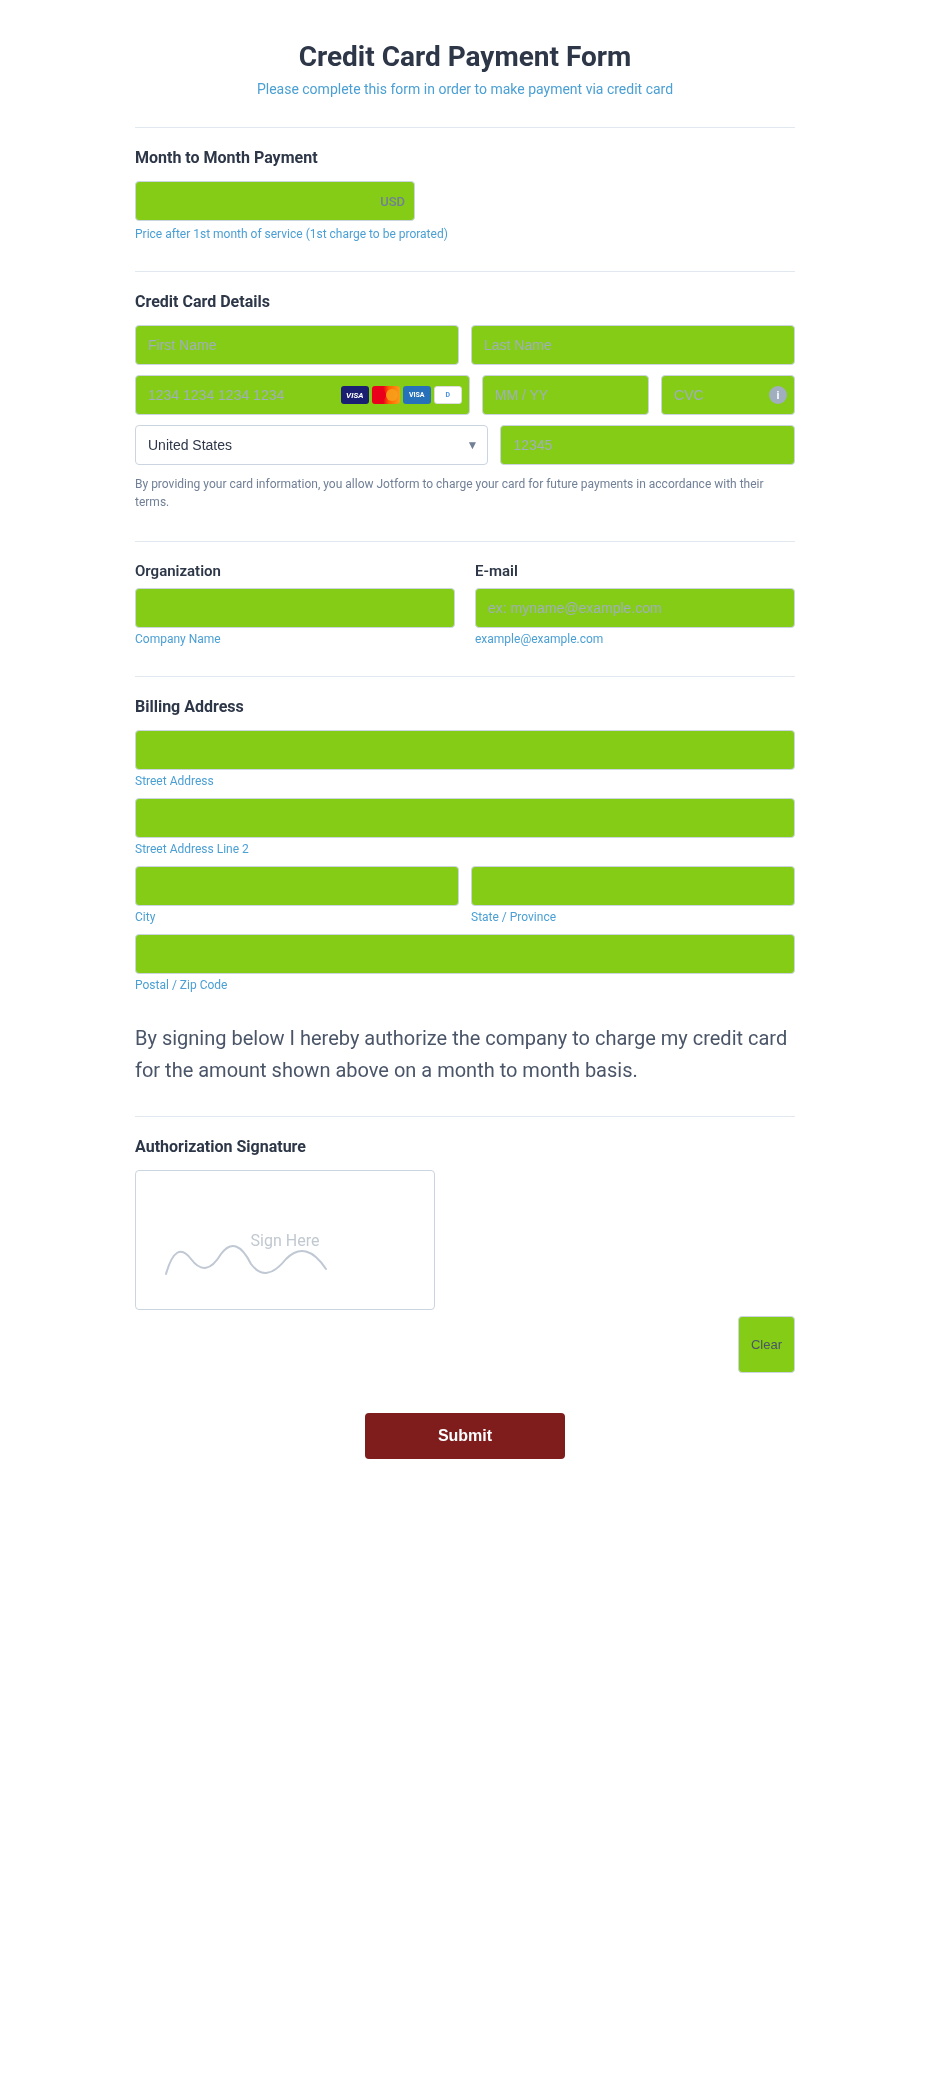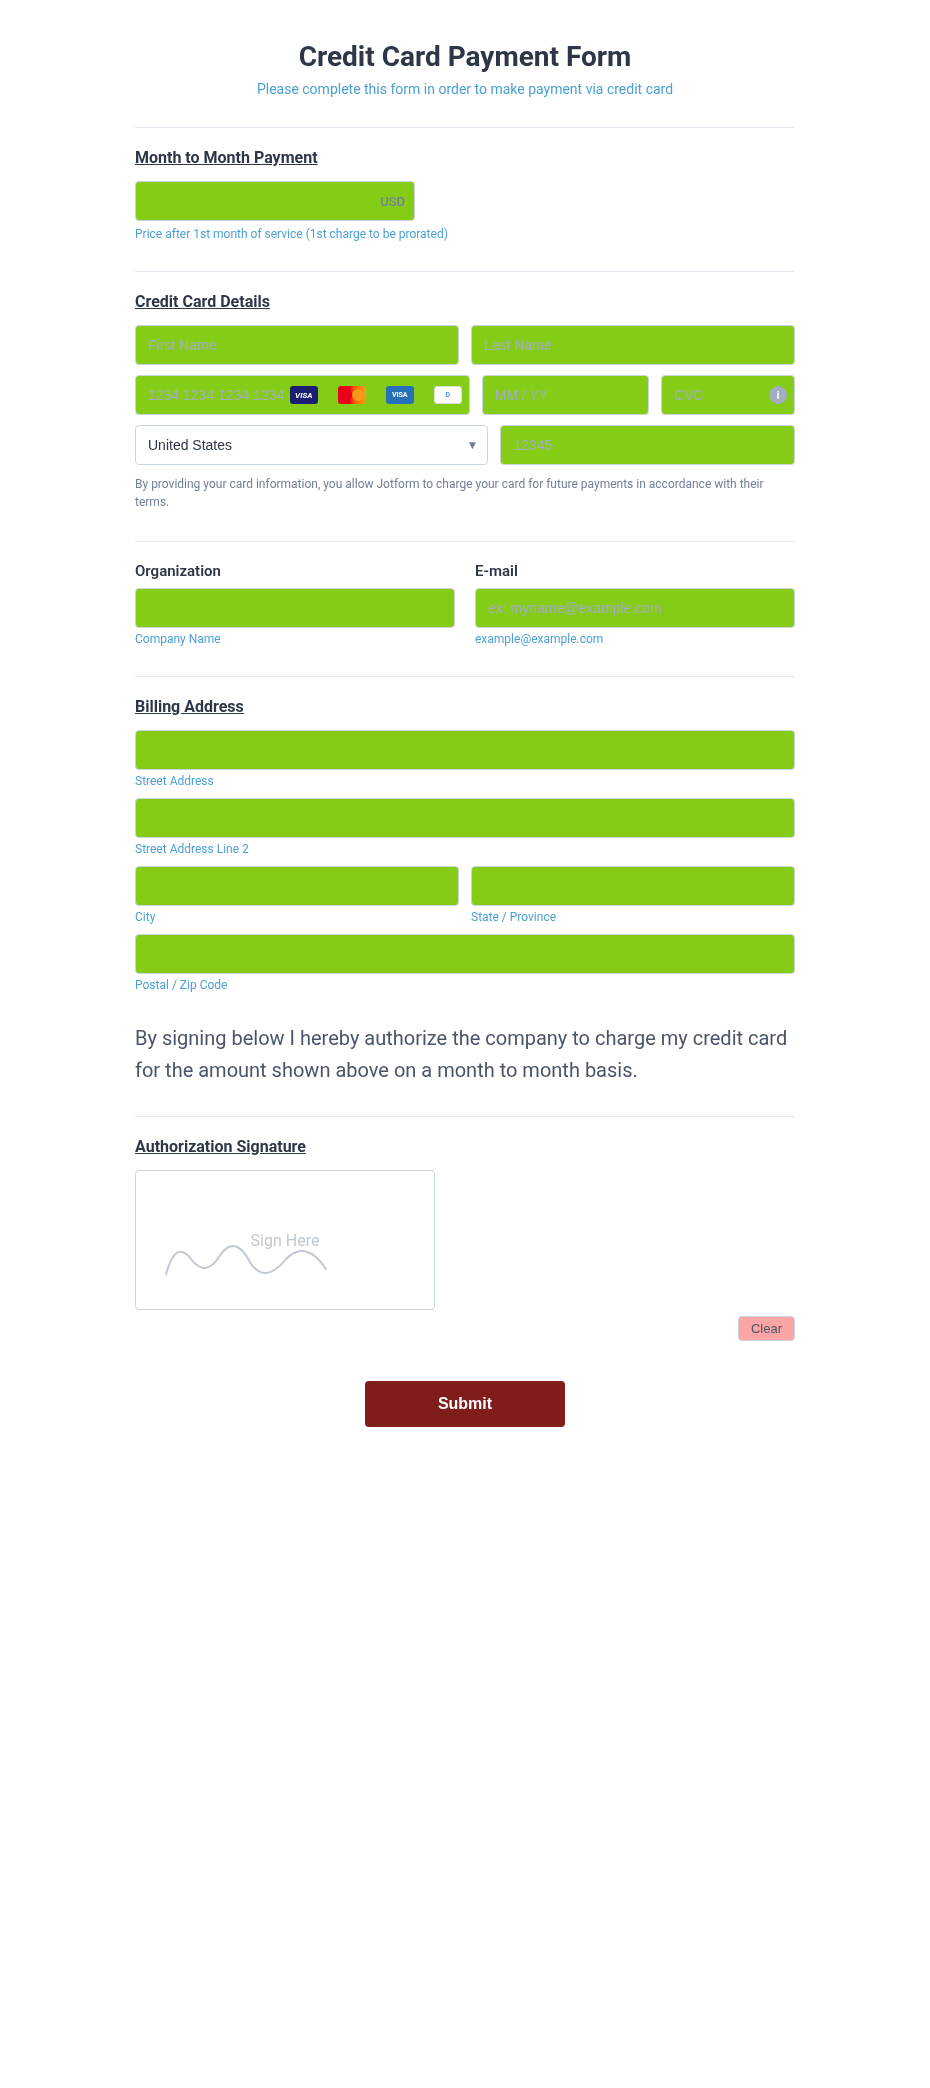--- a/index.html
+++ b/index.html
@@ -36,21 +36,20 @@
       margin: 20px 0;
     }
     .section {
       margin-bottom: 30px;
     }
     .section-title {
       font-size: 16px;
       font-weight: 700;
       color: #2d3748;
       margin-bottom: 14px;
-      text-decoration: underline;
     }
     .form-field {
       margin-bottom: 10px;
     }
     .form-row {
       display: flex;
       gap: 12px;
       margin-bottom: 10px;
     }
     .form-row .form-field {
@@ -107,21 +106,21 @@
     .card-number-wrapper input {
       width: 100%;
       padding-right: 110px;
     }
     .card-icons {
       position: absolute;
       right: 8px;
       top: 50%;
       transform: translateY(-50%);
       display: flex;
-      gap: 20px;
+      gap: 3px;
       align-items: center;
     }
     .card-icon {
       width: 28px;
       height: 18px;
       border-radius: 3px;
       display: flex;
       align-items: center;
       justify-content: center;
       font-size: 8px;
@@ -275,24 +274,24 @@
       height: 60px;
     }
     .clear-button {
       display: block;
       margin-top: 6px;
       margin-left: auto;
       width: 300px;
       text-align: right;
     }
     .clear-btn {
-      background: #fca5a5;
+      background: #84cc16;
       border: 1px solid #cbd5e0;
       border-radius: 4px;
-      padding: 4px 12px;
+      padding: 20px 12px;
       font-size: 13px;
       color: #4a5568;
       cursor: pointer;
     }
     .submit-section {
       text-align: center;
       margin-top: 40px;
     }
     .submit-btn {
       background: #7f1d1d;

